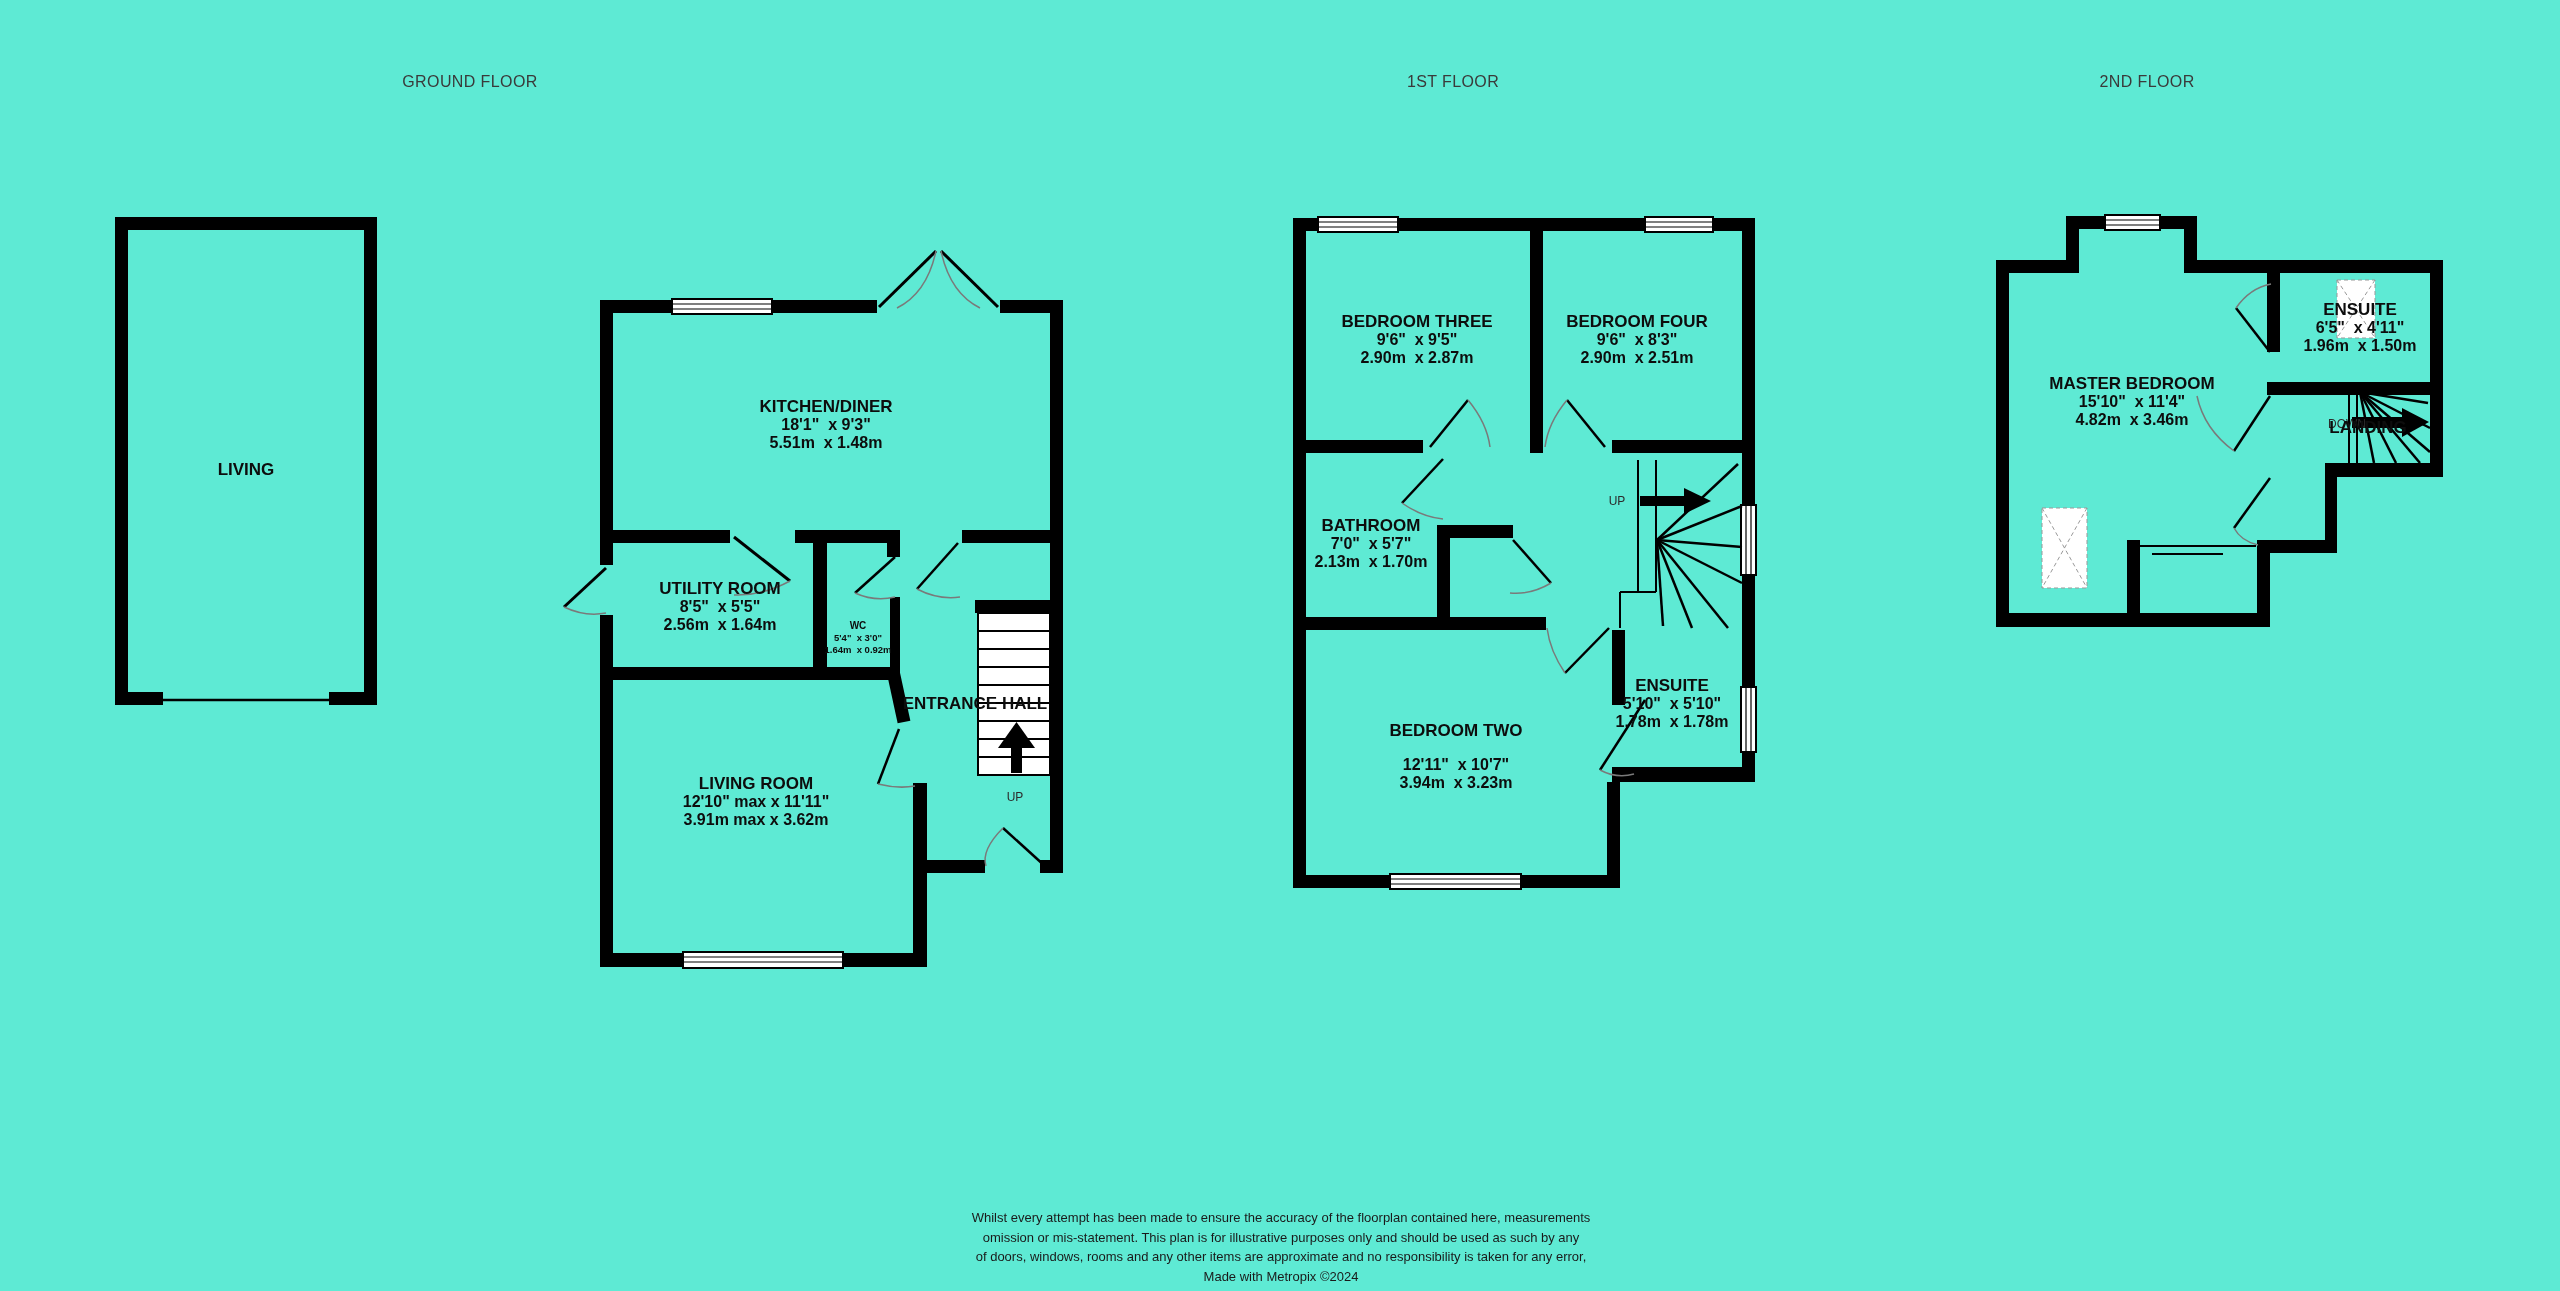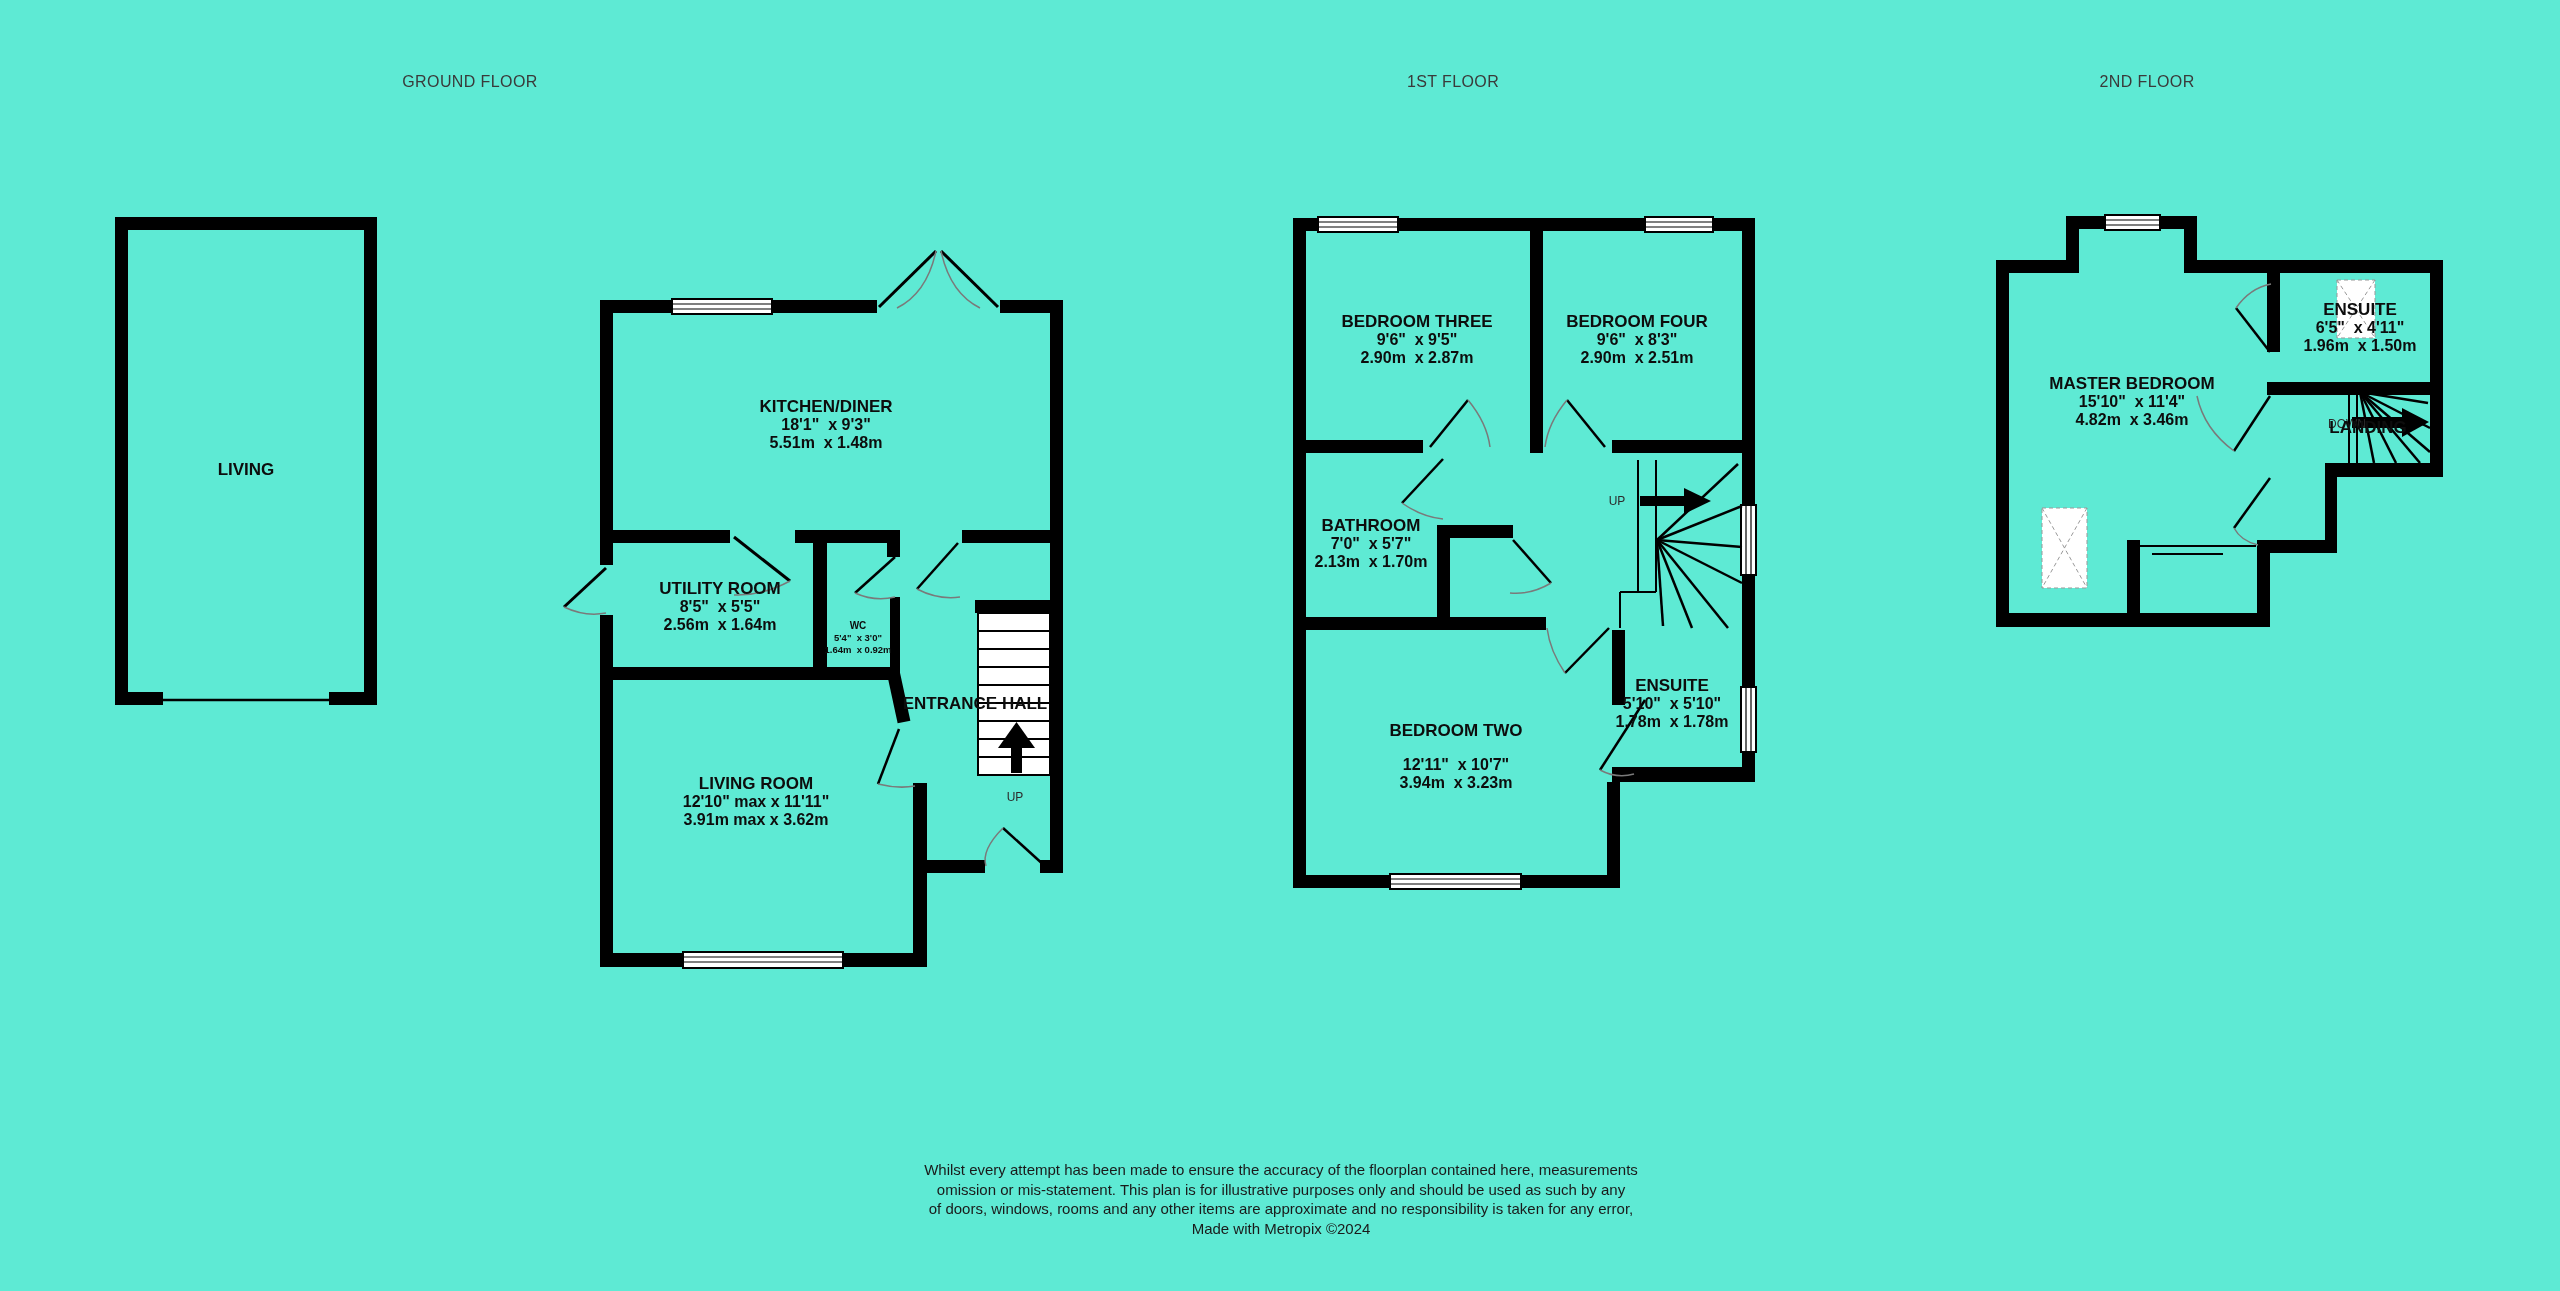--- a/index.html
+++ b/index.html
@@ -10,22 +10,22 @@
     font-size:16px;color:#3a3a3a;letter-spacing:0.4px;white-space:pre;}
   .room-label{position:absolute;transform:translate(-50%,-50%);z-index:3;text-align:center;color:#0d0d0d;}
   .room-label .rn{font-weight:bold;font-size:17px;line-height:18px;white-space:pre;}
   .room-label .rd{font-weight:bold;font-size:16px;line-height:18px;white-space:pre;}
   .room-label.small .rn{font-size:10px;line-height:12px;}
   .room-label.small .rd{font-weight:bold;font-size:9.5px;line-height:12px;}
   .room-label .gap{margin-top:16px;}
   .dir-label{position:absolute;transform:translate(-50%,-50%);z-index:2;
     font-size:12px;color:#2c2c2c;white-space:pre;}
   .dir-label.overlap{z-index:2;}
-  #disclaimer{position:absolute;left:1281px;top:1160px;transform:translateX(-50%);z-index:3;
-    width:1060px;text-align:center;color:#1a1a1a;font-size:15px;line-height:19.5px;}
+  #disclaimer{position:absolute;left:1281px;top:1208px;transform:translateX(-50%);z-index:3;
+    width:1060px;text-align:center;color:#1a1a1a;font-size:13px;line-height:19.5px;}
 </style>
 </head>
 <body>
 
 <div id="canvas">
 
 <svg id="plan-svg" width="2560" height="1291" viewBox="0 0 2560 1291">
 
   <g>
 

